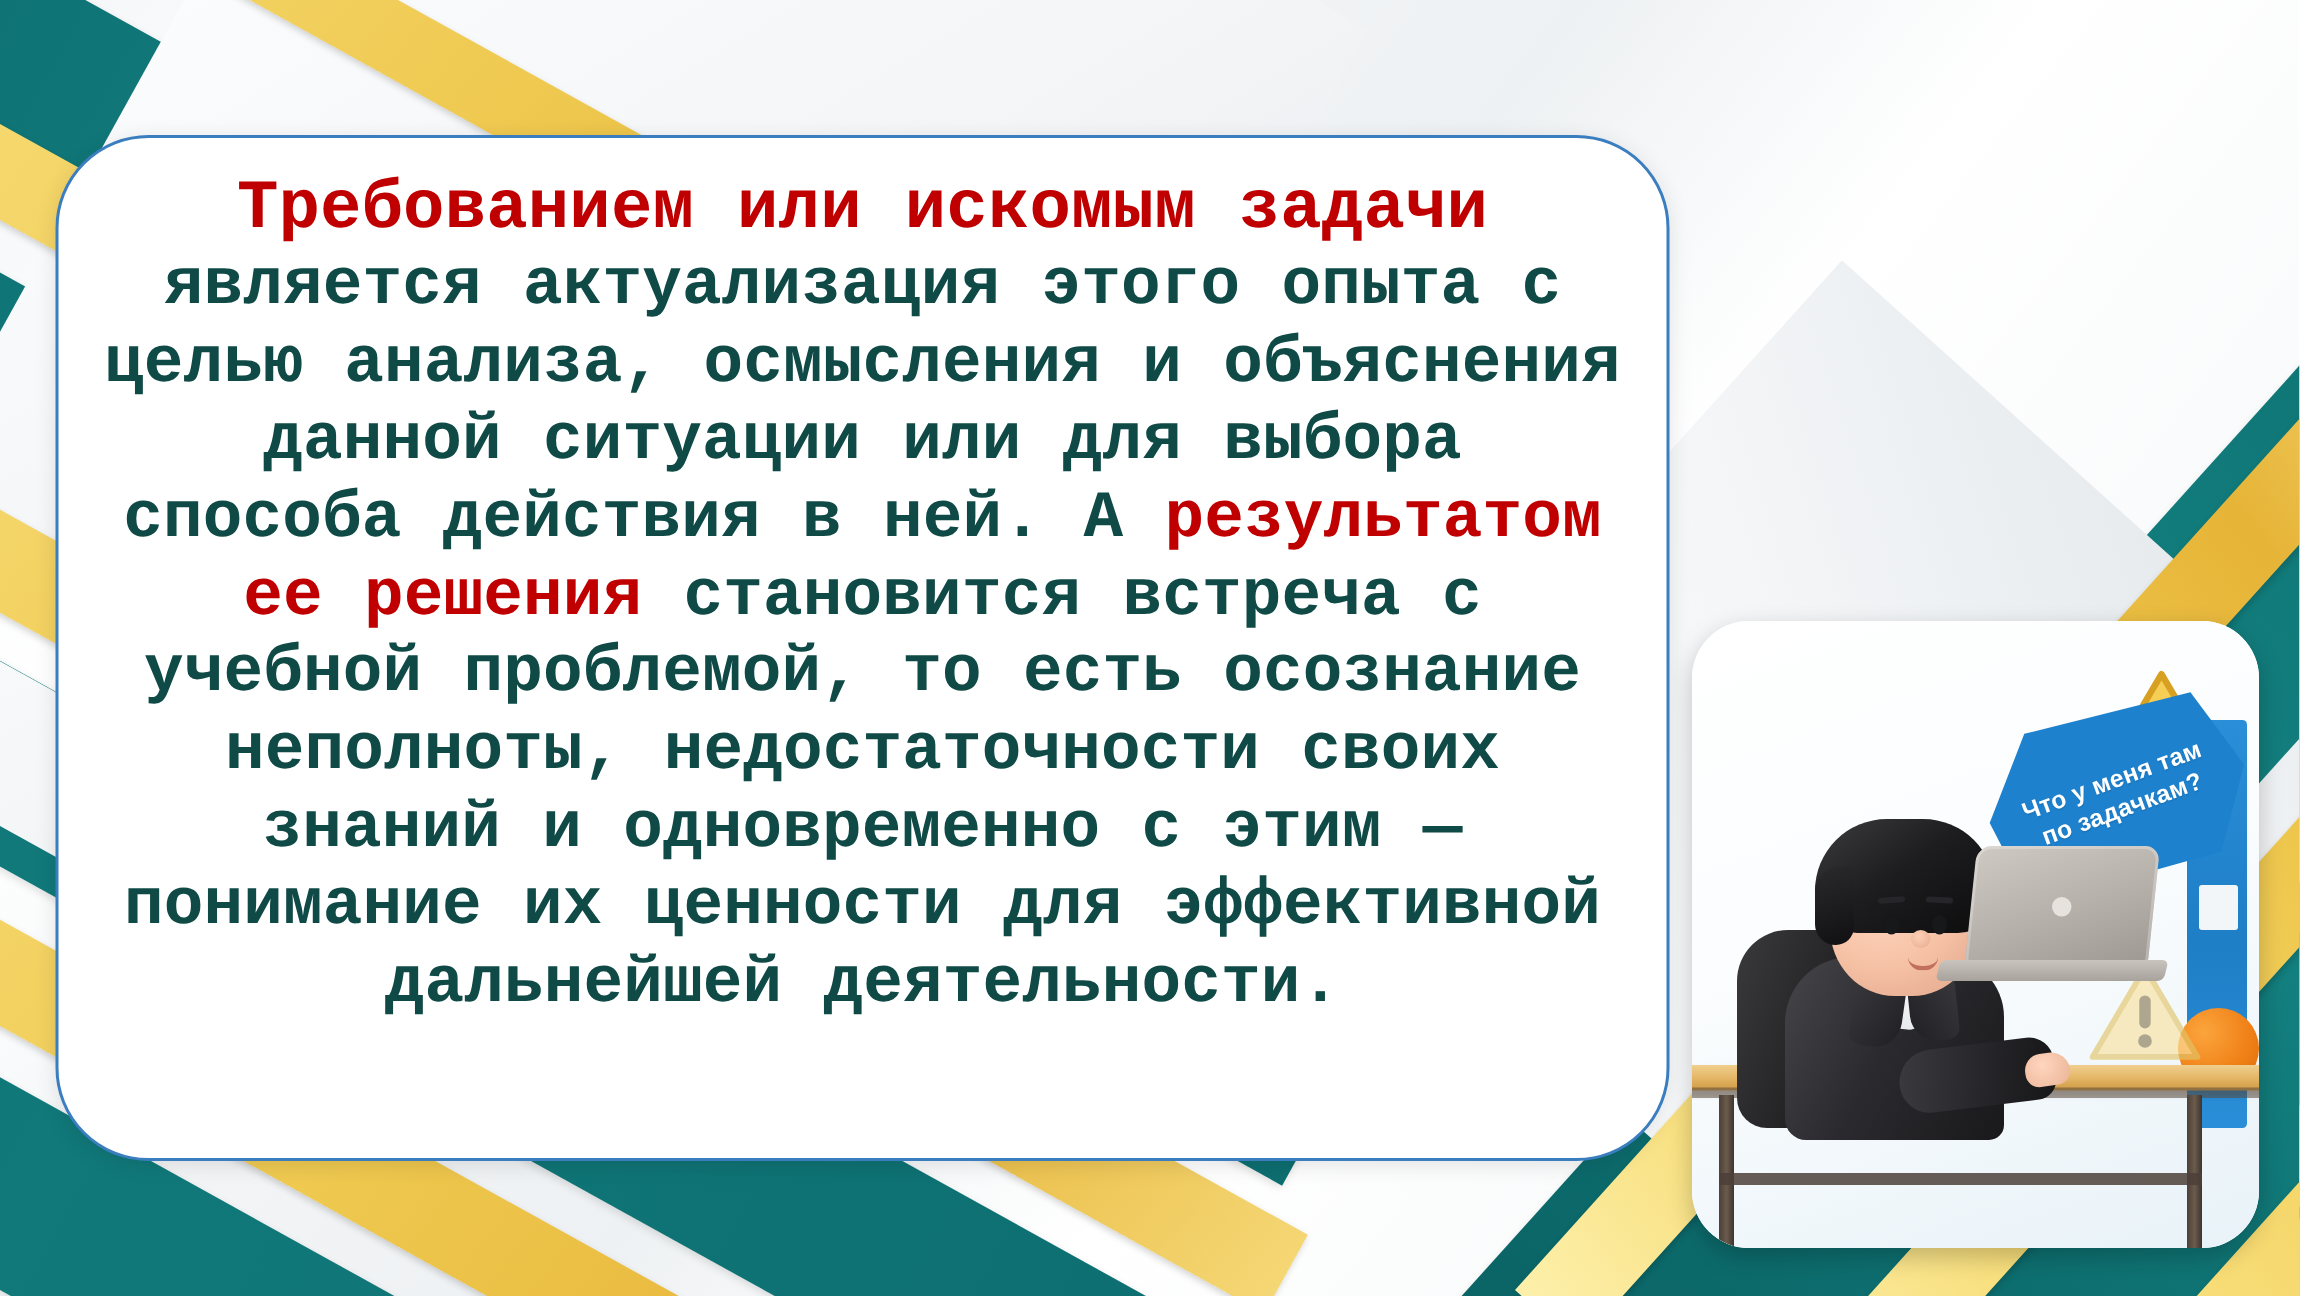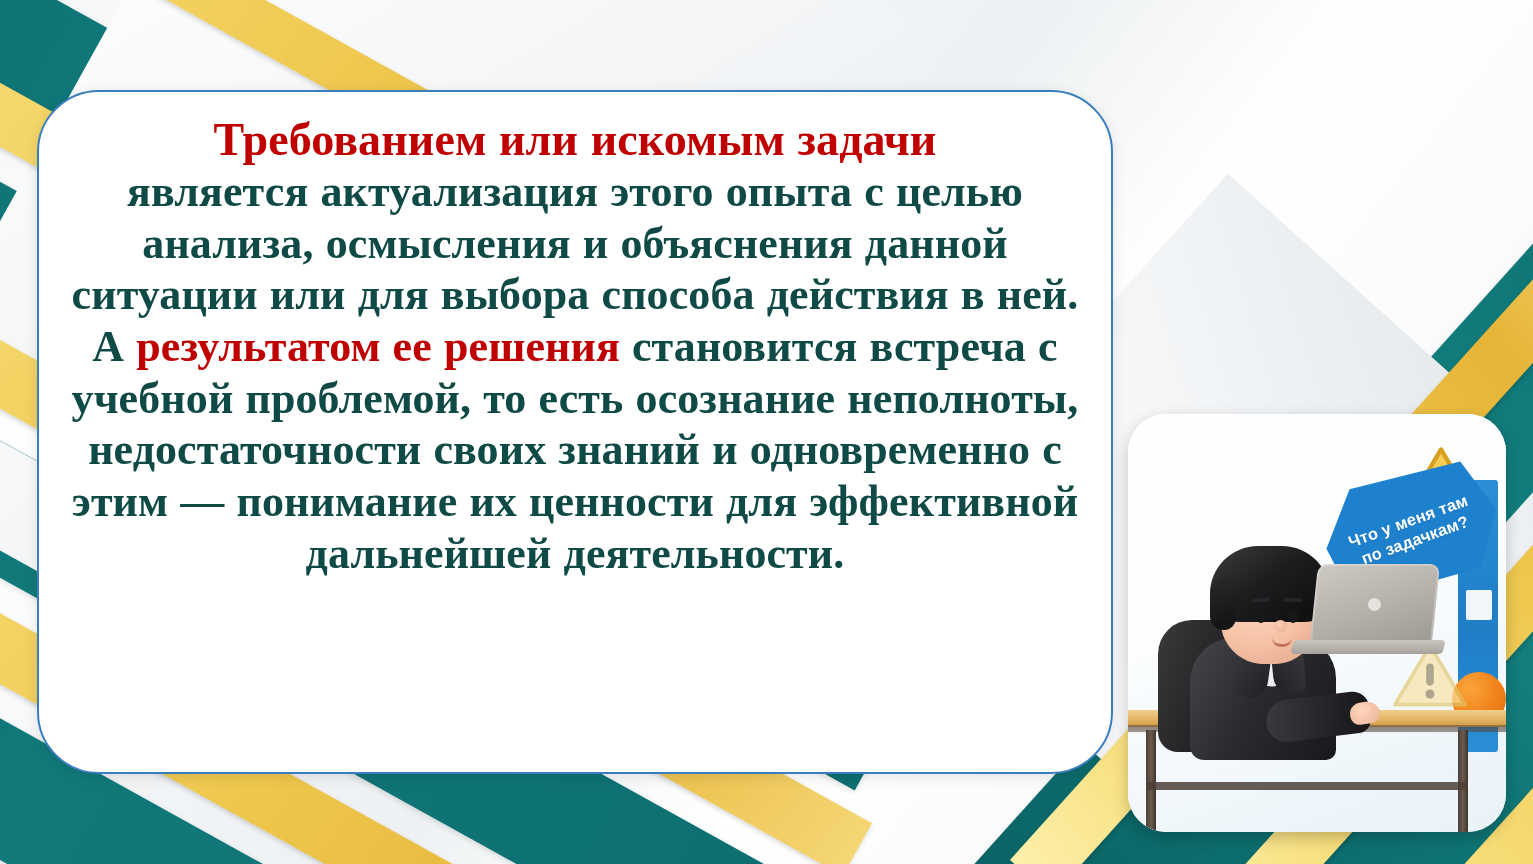--- a/index.html
+++ b/index.html
@@ -80,21 +80,21 @@
     box-shadow: 0 3px 14px rgba(0,0,0,0.10);
     padding: 22px 30px 16px 30px;
     display: flex;
     align-items: flex-start;
     justify-content: center;
   }
 
   #body-text {
     width: 100%;
     text-align: center;
-    font-family: Liberation Serif, serif;
+    font-family: Liberation Mono, monospace;
     font-weight: 700;
     font-size: 44px;
     line-height: 1.175;
     color: #0f4a46;
     letter-spacing: 0.1px;
     word-spacing: 1px;
   }
 
   #body-text .hl {
     color: #c00000;

